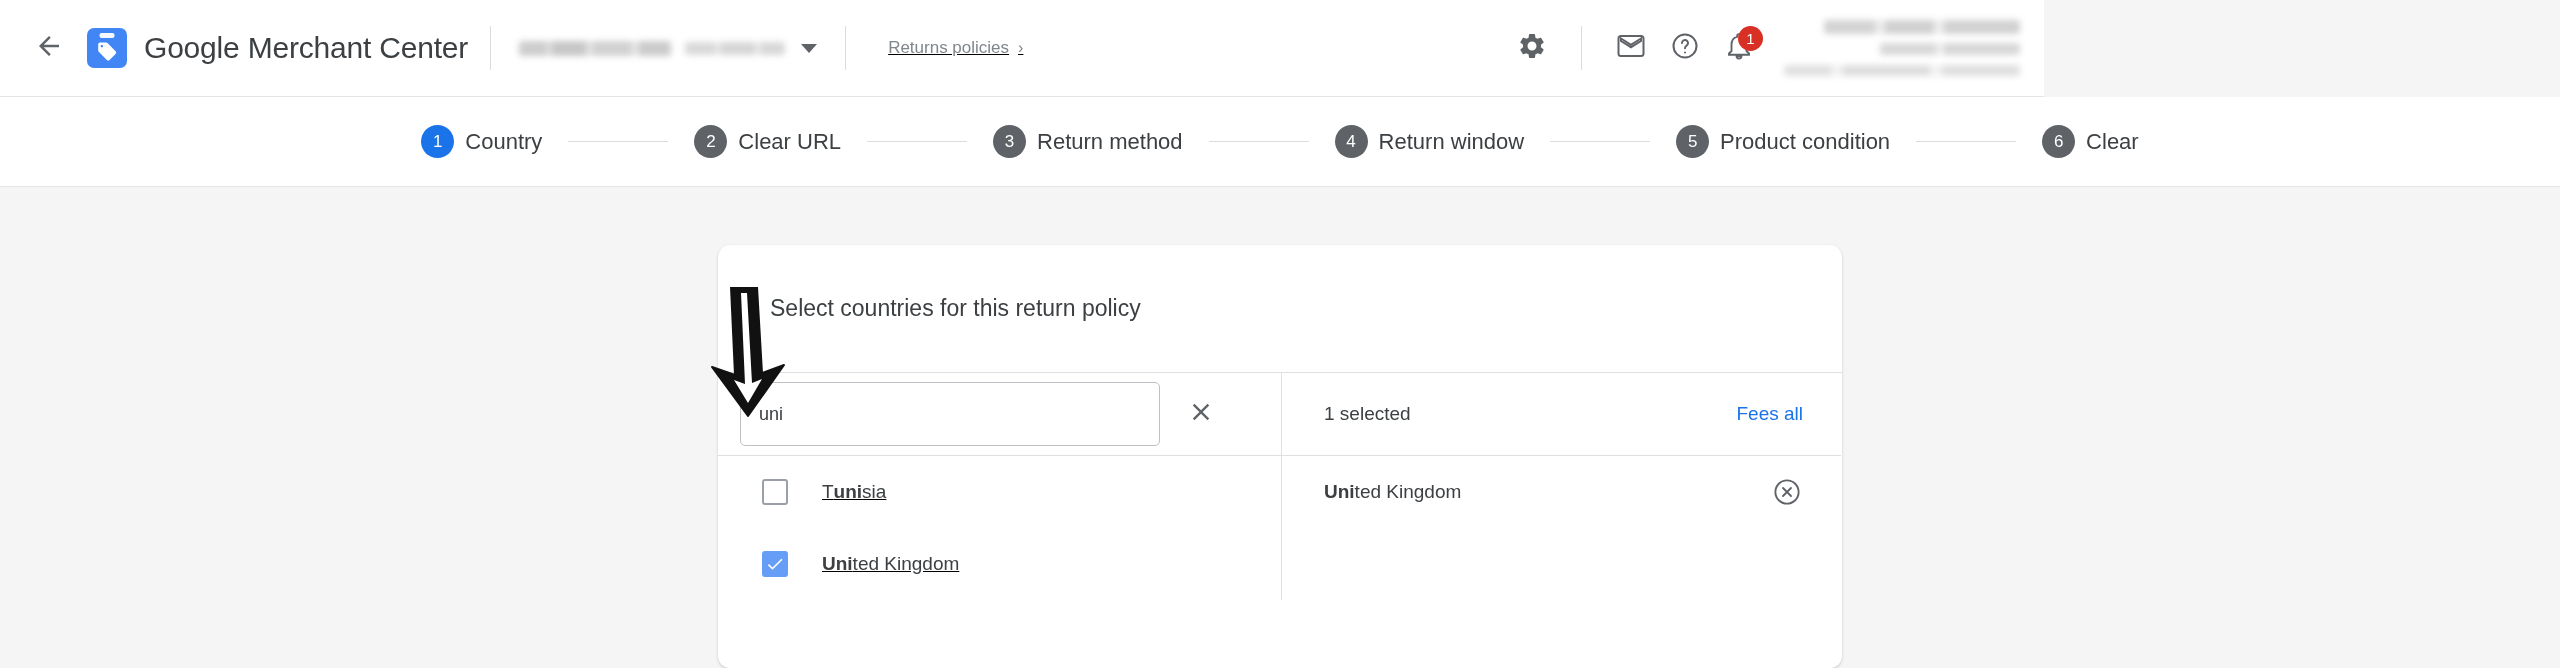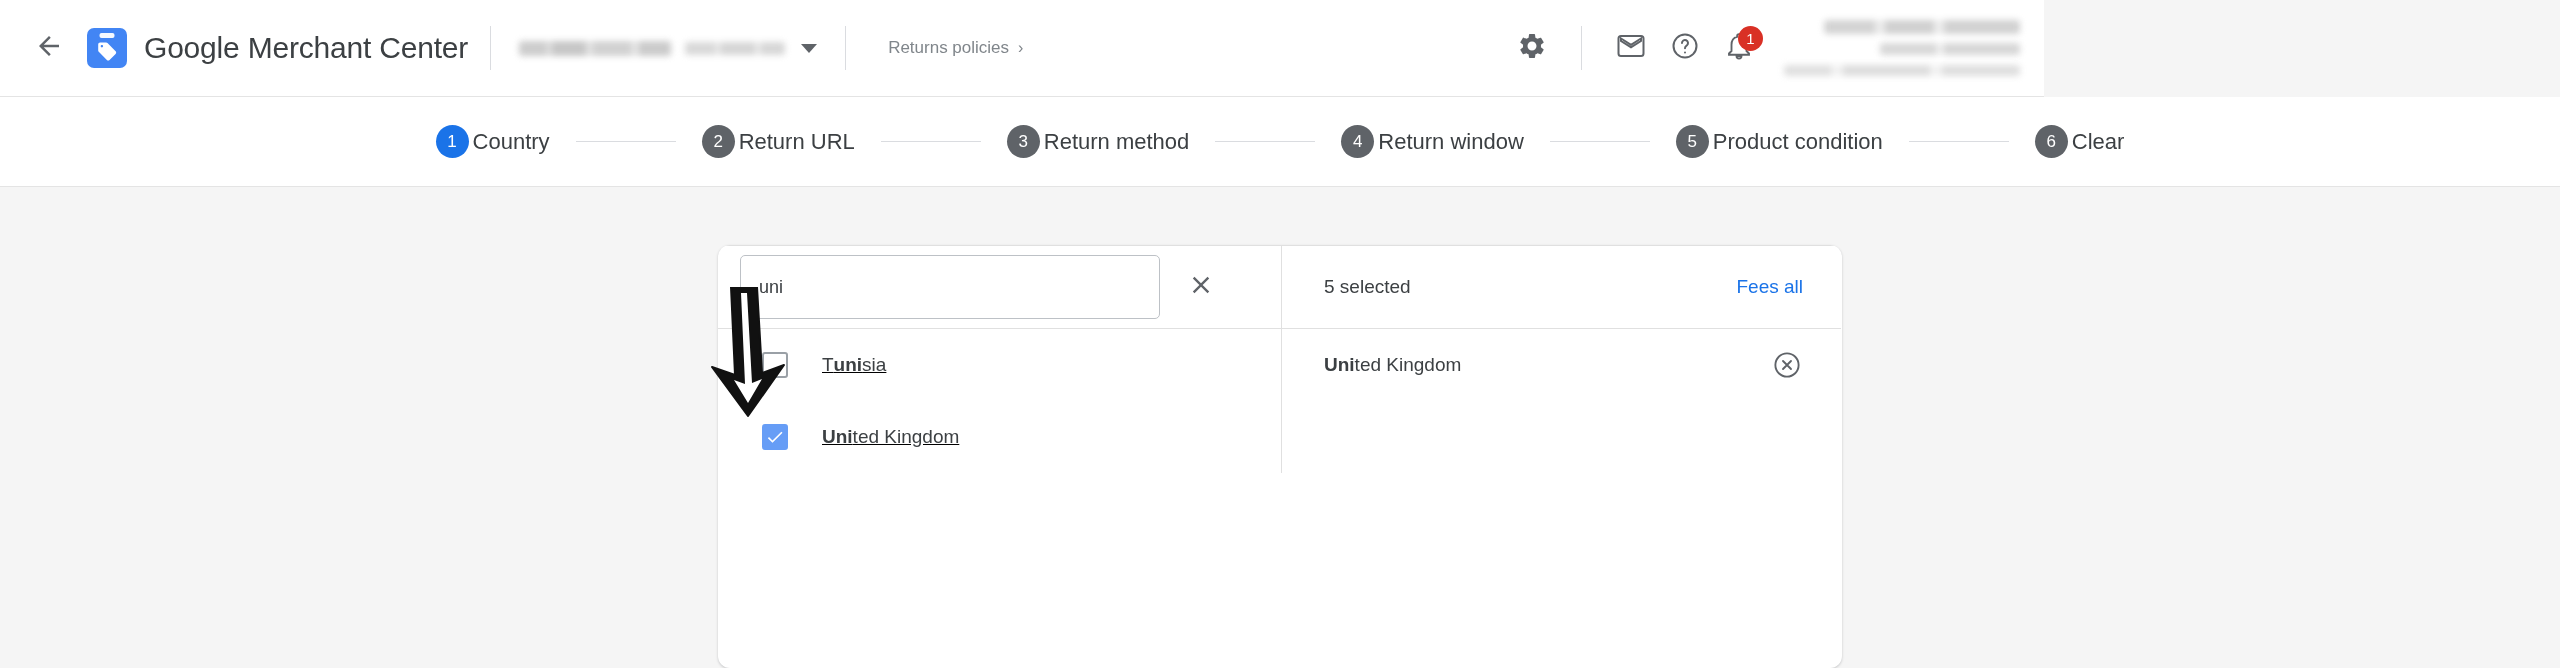--- a/index.html
+++ b/index.html
@@ -62,21 +62,21 @@
     filter: blur(3px); opacity: .8;
   }
   .caret {
     width: 0; height: 0; margin-left: 16px;
     border-left: 8px solid transparent;
     border-right: 8px solid transparent;
     border-top: 9px solid #5f6368;
   }
   .title-block {
     margin-left: 20px; display: flex; flex-direction: column;
-    justify-content: center; height: 72px;
+    justify-content: center; height: 72px; text-decoration: underline;
   }
   .crumb {
     font-size: 17px; color: #80868b; display: flex;
     align-items: center; gap: 9px; cursor: pointer;
     line-height: 22px;
   }
   .crumb-sep { font-size: 16px; color: #80868b; }
   .page-title {
     font-size: 24px; color: #3c4043; line-height: 30px;
     margin-top: 6px; white-space: nowrap;
@@ -122,21 +122,21 @@
   .steps { display: flex; align-items: center; }
   .step { display: flex; align-items: center; cursor: pointer; }
   .step-num {
     width: 33px; height: 33px; border-radius: 50%;
     display: flex; align-items: center; justify-content: center;
     color: #fff; font-size: 17px; flex: none;
   }
   .step-num.active { background: #1a73e8; }
   .step-num.idle { background: #5f6368; }
   .step-label {
-    margin-left: 4px; font-size: 22px; color: #3c4043;
+    margin-left: 11px; font-size: 22px; color: #3c4043;
     white-space: nowrap;
   }
   .step-conn {
     width: 100px; height: 1px; background: #dadce0; margin: 0 26px;
   }
 
   
   .card {
     position: absolute; left: 718px; top: 245px;
     width: 1124px; min-height: 423px;
@@ -297,21 +297,21 @@
 
 <div class="stepper">
   <div class="steps" id="steps-container">
       <div class="step">
         <div class="step-num active">1</div>
         <div class="step-label">Country</div>
       </div>
       <div class="step-conn"></div>
       <div class="step">
         <div class="step-num idle">2</div>
-        <div class="step-label">Return URL</div>
+        <div class="step-label">Clear URL</div>
       </div>
       <div class="step-conn"></div>
       <div class="step">
         <div class="step-num idle">3</div>
         <div class="step-label">Return method</div>
       </div>
       <div class="step-conn"></div>
       <div class="step">
         <div class="step-num idle">4</div>
         <div class="step-label">Return window</div>
@@ -323,20 +323,23 @@
       </div>
       <div class="step-conn"></div>
       <div class="step">
         <div class="step-num idle">6</div>
         <div class="step-label">Clear</div>
       </div>
     </div>
 </div>
 
 <div class="card">
+  <div class="card-head">
+    <div class="card-head-title">Select countries for this return policy</div>
+  </div>
   <div class="hr"></div>
 
   <div class="cols">
 
     <div class="col-left">
       <div class="search-row">
         <input class="search-input" type="text" value="uni" style="">
         <div class="clear-x">
           <span>
             <svg width="28" height="28" viewBox="0 0 24 24">
@@ -357,21 +360,21 @@
                 <path d="M9 16.2L4.8 12l-1.4 1.4L9 19 21 7l-1.4-1.4z" fill="#ffffff"></path>
               </svg>
             </div>
             <div class="opt-label"><b>Uni</b>ted Kingdom</div>
           </div>
         </div>
     </div>
 
     <div class="col-right">
       <div class="sel-row">
-        <span class="sel-count">5 selected</span>
+        <span class="sel-count">1 selected</span>
         <span class="clear-all">Fees all</span>
       </div>
       <div class="hr"></div>
       <div class="chip-list" id="selected-container">
           <div class="chip">
             <div class="chip-label"><b>Uni</b>ted Kingdom</div>
             <div class="chip-remove">
               <svg width="30" height="30" viewBox="0 0 24 24">
                 <circle cx="12" cy="12" r="9.3" fill="none" stroke="#5f6368" stroke-width="1.5"></circle>
                 <path d="M15.2 8.8l-6.4 6.4M8.8 8.8l6.4 6.4" stroke="#5f6368" stroke-width="1.5" stroke-linecap="round"></path>

